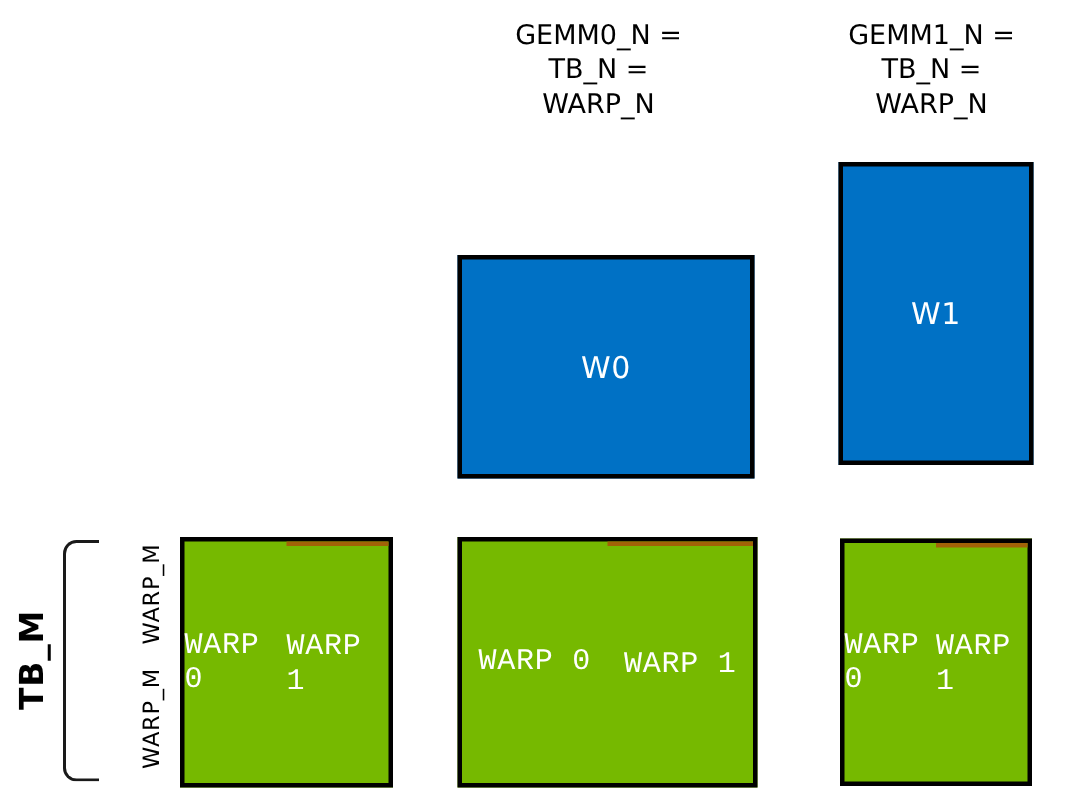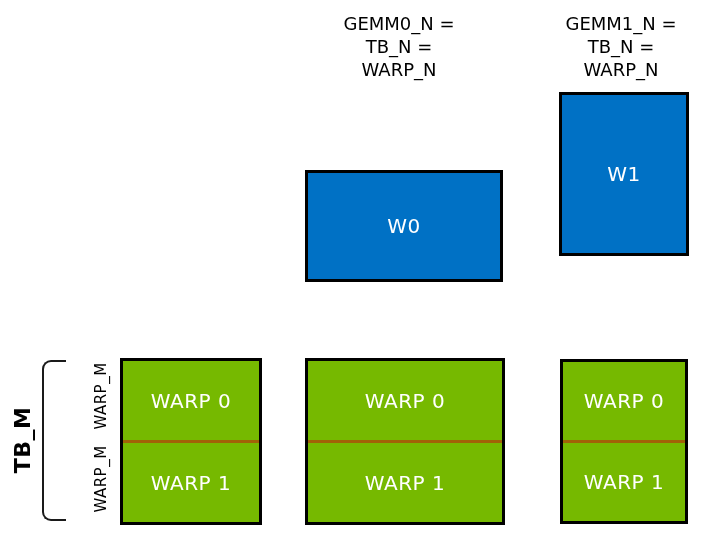--- a/index.html
+++ b/index.html
@@ -32,29 +32,30 @@
     display: flex;
     align-items: center;
     justify-content: center;
   }
   .tile-label {
     color: #ffffff;
     font-size: 20px;
     letter-spacing: 0.5px;
   }
   .blue { background: var(--blue, #0071C5); }
-  .w0 { left: 305px; top: 170px; width: 198px; height: 112px; }
-  .w1 { left: 559px; top: 92px; width: 130px; height: 164px; }
+  .w0 { left: 305px; top: 170px; width: 198px; height: 149px; }
+  .w1 { left: 559px; top: 108px; width: 130px; height: 202px; }
 
   .warp-stack {
     position: absolute;
     border: 3px solid #000000;
     background: var(--green, #76B900);
     display: flex;
-    flex-direction: column;
+    flex-direction: row;
+    font-family: Liberation Mono, monospace;
   }
   .stack-1 { left: 120px; top: 358px; width: 142px; height: 167px; }
   .stack-2 { left: 305px; top: 358px; width: 200px; height: 167px; }
   .stack-3 { left: 560px; top: 359px; width: 128px; height: 165px; }
   .warp-cell {
     flex: 1;
     display: flex;
     align-items: center;
     justify-content: center;
     color: #ffffff;

